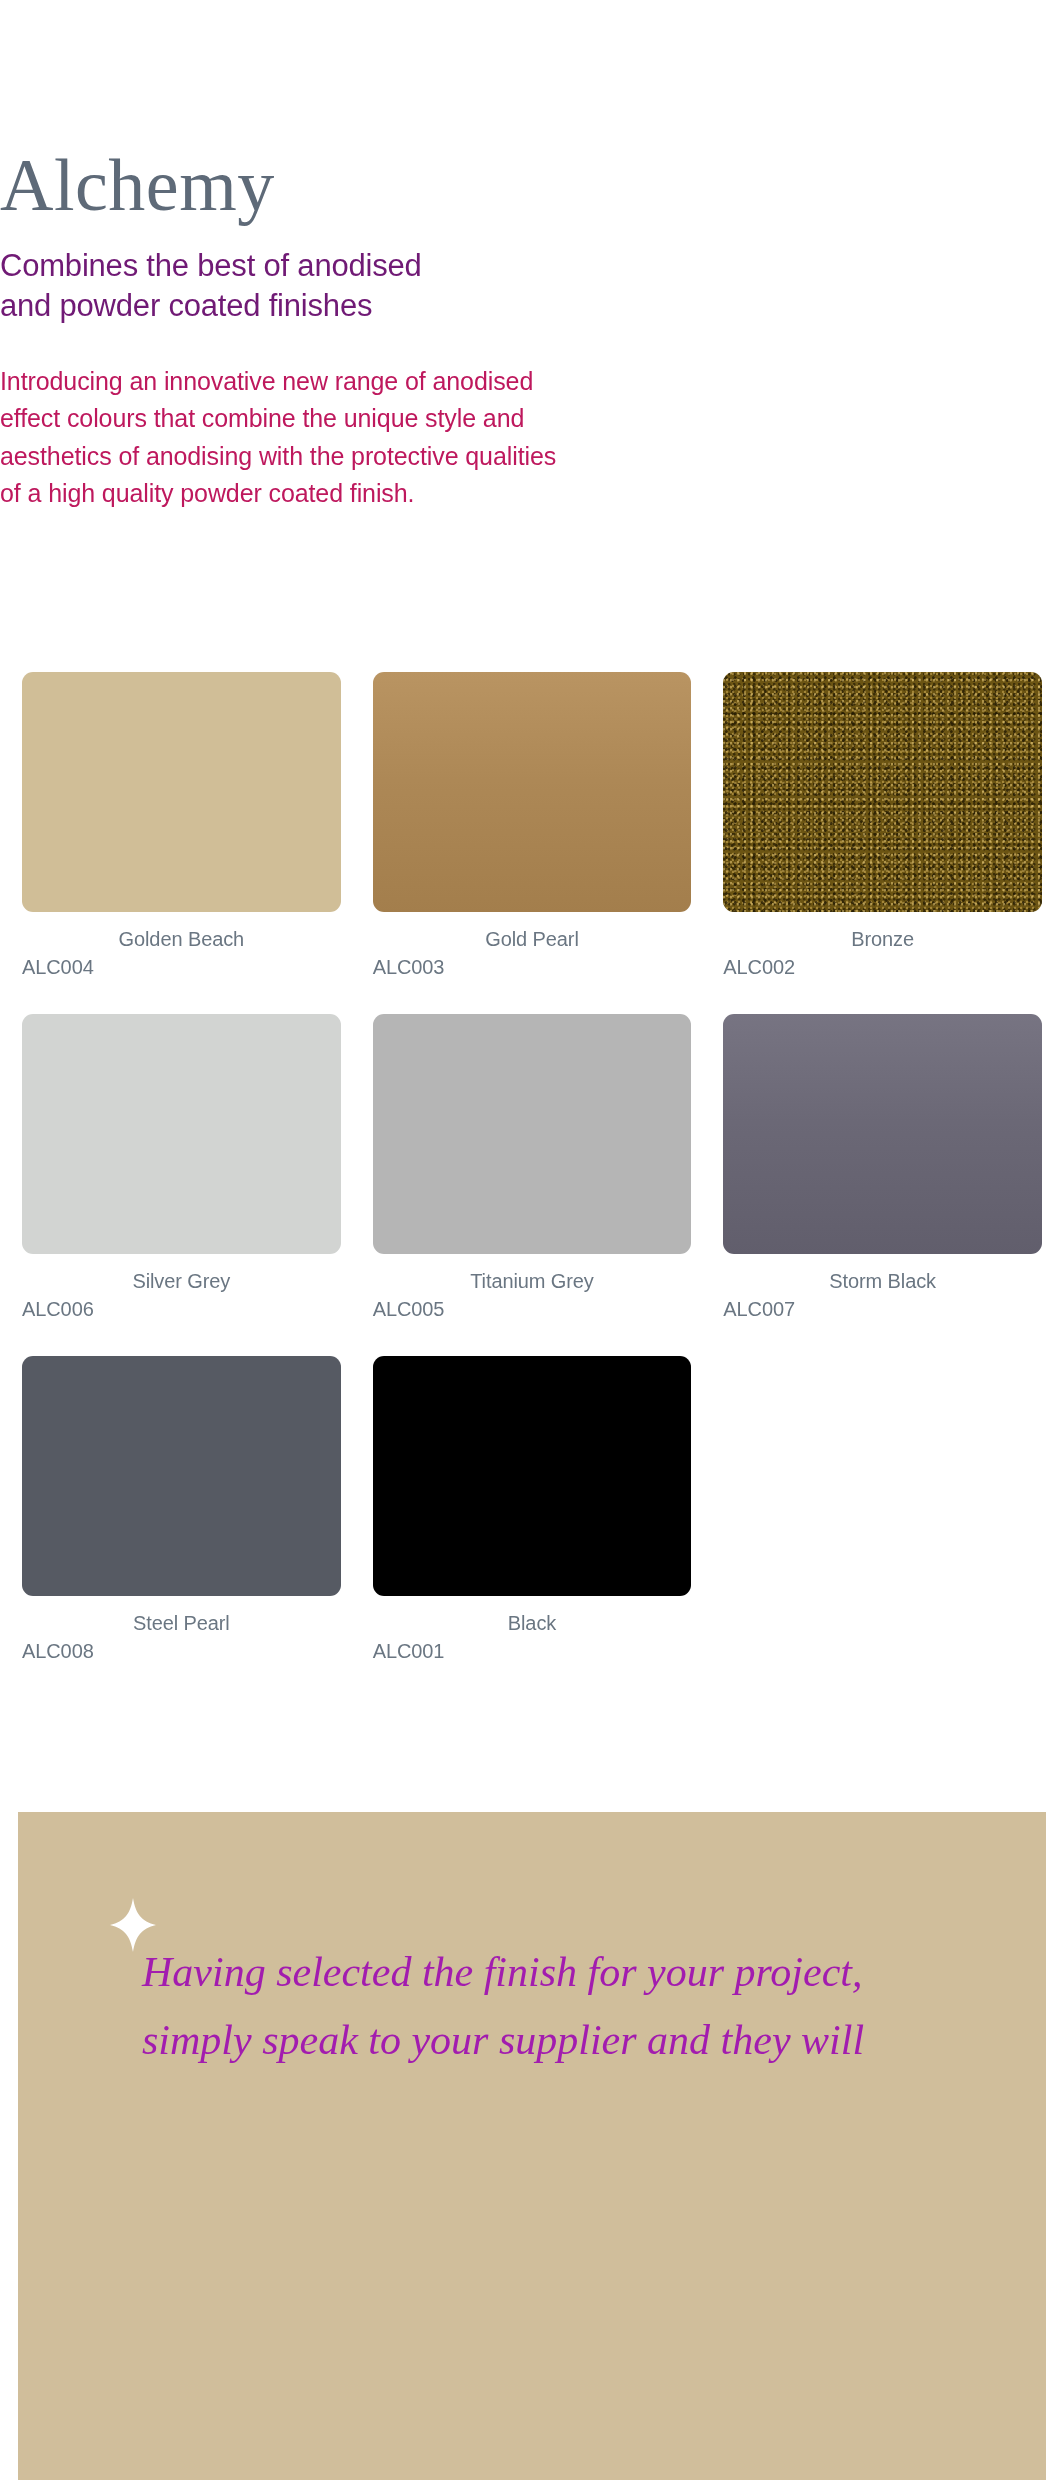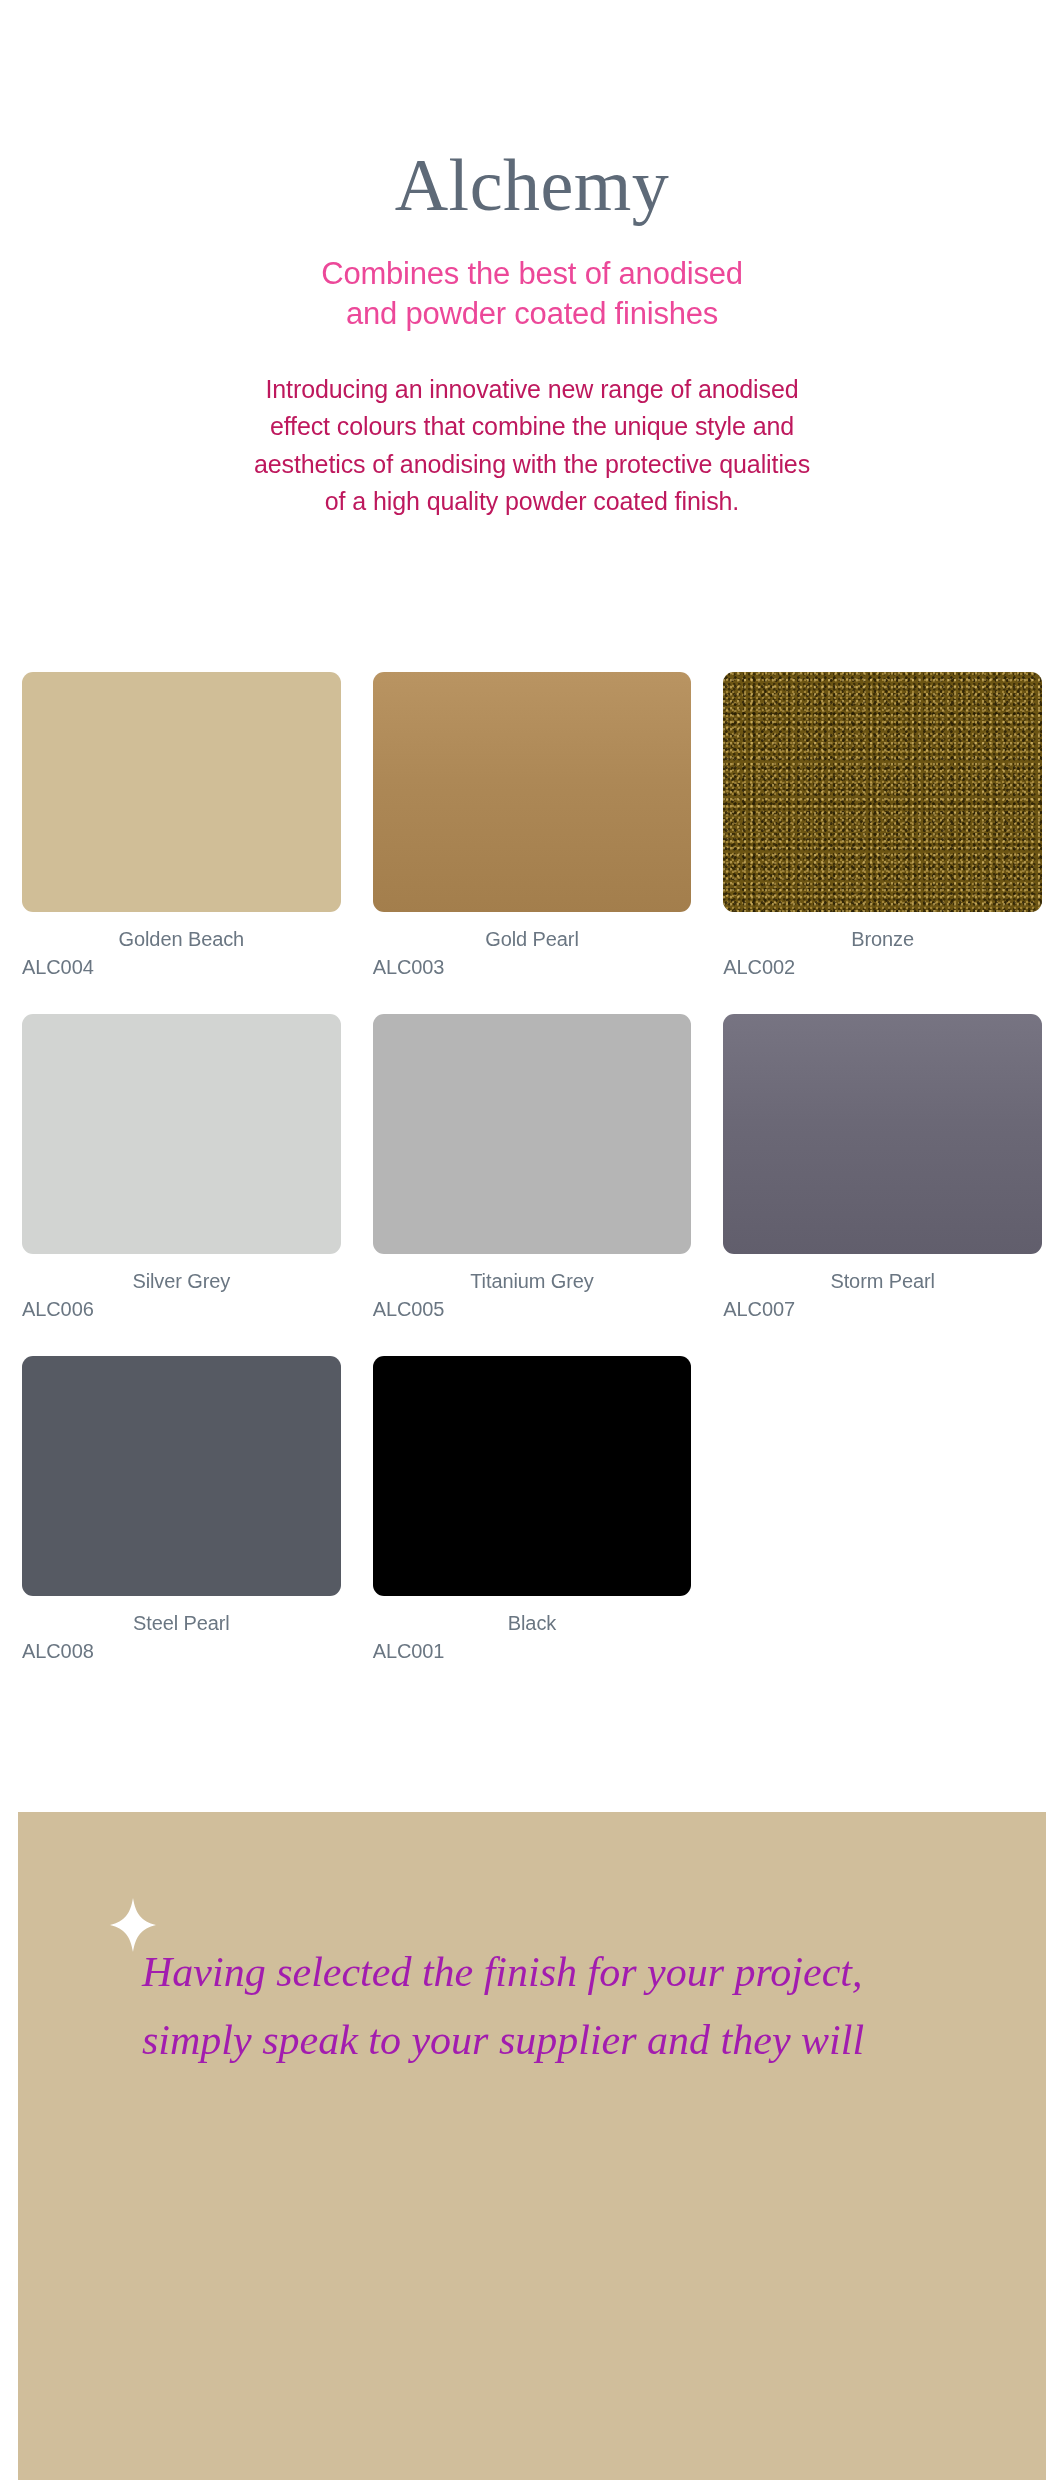--- a/index.html
+++ b/index.html
@@ -14,37 +14,36 @@
     position: relative;
     width: 1064px;
     height: 2480px;
     background: #ffffff;
     overflow: hidden;
   }
 
   
   .header {
     padding-top: 148px;
-    text-align: center;
   }
   .title {
     font-family: "Liberation Serif", "DejaVu Serif", serif;
     font-size: 74px;
     line-height: 1.0;
     font-weight: 400;
     color: #5E6A78;
     letter-spacing: 0.5px;
   }
   .subtitle {
-    margin-top: 32px;
+    margin-top: 24px;
     font-family: "Liberation Sans", sans-serif;
     font-size: 31px;
     line-height: 1.30;
     font-weight: 400;
-    color: #ec4899;
+    color: #701a75;
     letter-spacing: -0.2px;
   }
   .intro {
     margin-top: 36px;
     font-family: "Liberation Sans", sans-serif;
     font-size: 25px;
     line-height: 1.50;
     font-weight: 400;
     color: #be185d;
     letter-spacing: -0.1px;
@@ -178,21 +177,21 @@
     </div>
 
     <div class="cell">
       <div class="chip" style="background: rgb(181, 181, 181);"></div>
       <div class="chip-label">Titanium Grey</div>
       <div class="chip-code">ALC005</div>
     </div>
 
     <div class="cell">
       <div class="chip" style="background: linear-gradient(rgb(119, 116, 130) 0%, rgb(107, 104, 118) 45%, rgb(97, 94, 108) 100%);"></div>
-      <div class="chip-label">Storm Pearl</div>
+      <div class="chip-label">Storm Black</div>
       <div class="chip-code">ALC007</div>
     </div>
 
     <div class="cell">
       <div class="chip" style="background: rgb(86, 90, 99);"></div>
       <div class="chip-label">Steel Pearl</div>
       <div class="chip-code">ALC008</div>
     </div>
 
     <div class="cell">

